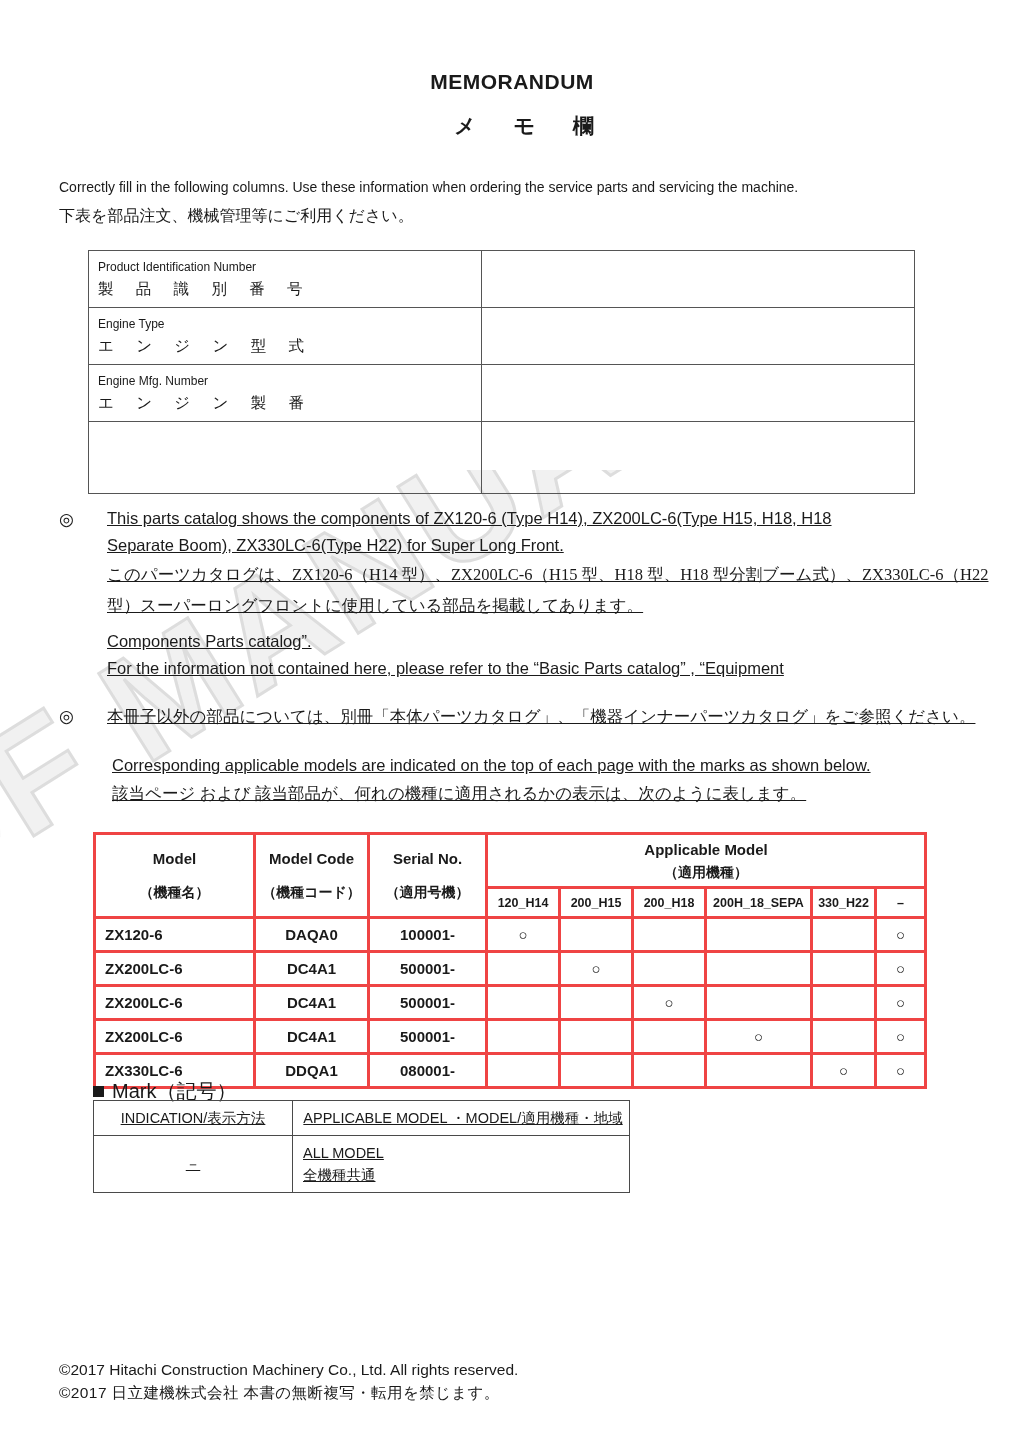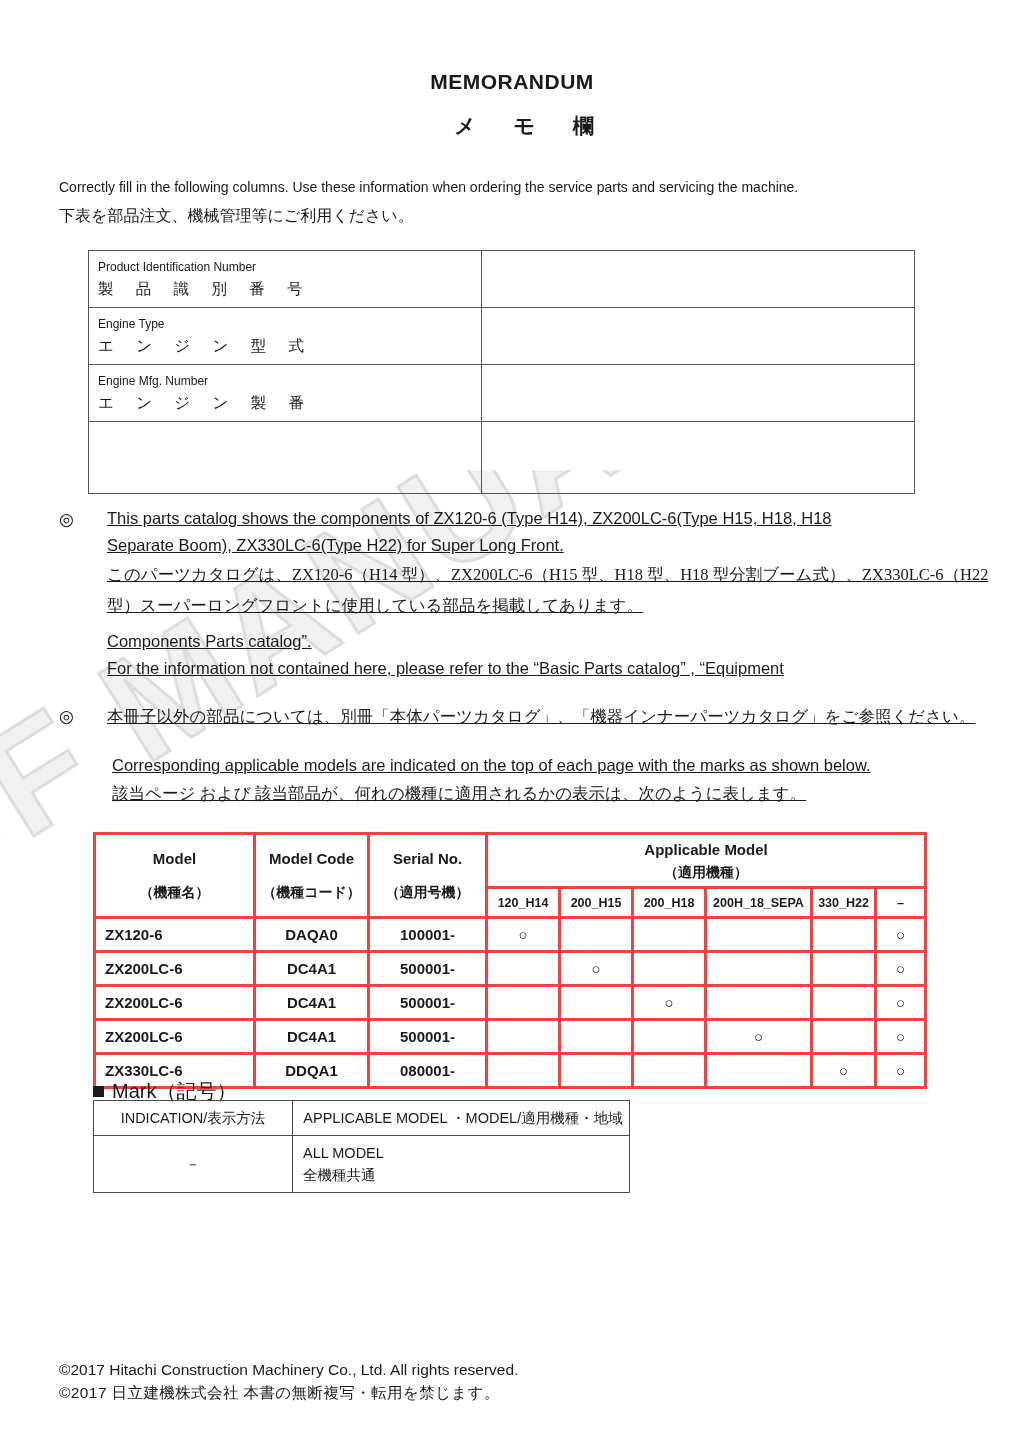--- a/index.html
+++ b/index.html
@@ -233,20 +233,21 @@
     width: 508px;
     border-collapse: collapse;
     table-layout: fixed;
     font-size: 14.5px;
   }
   table.mark-table td {
     border: 1px solid #4a4a4a;
     text-align: center;
     vertical-align: middle;
     padding: 4px 6px;
+    text-decoration: underline;
   }
   table.mark-table td.c1 { width: 186px; }
   table.mark-table td.c2 { width: 320px; text-align: left; padding-left: 10px; }
   table.mark-table tr.head-row td { height: 26px; }
   table.mark-table tr.body-row td { height: 48px; }
   .mk-line { line-height: 22px; display: block; }
 
   
   .footer {
     position: absolute;

